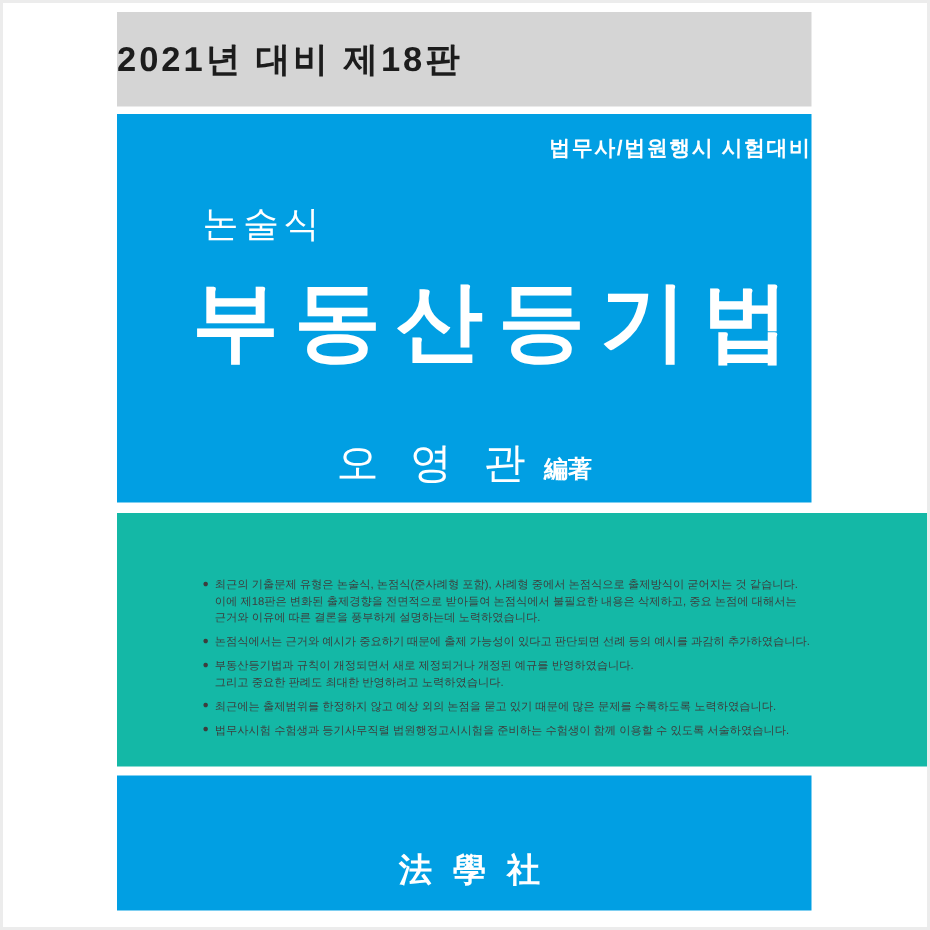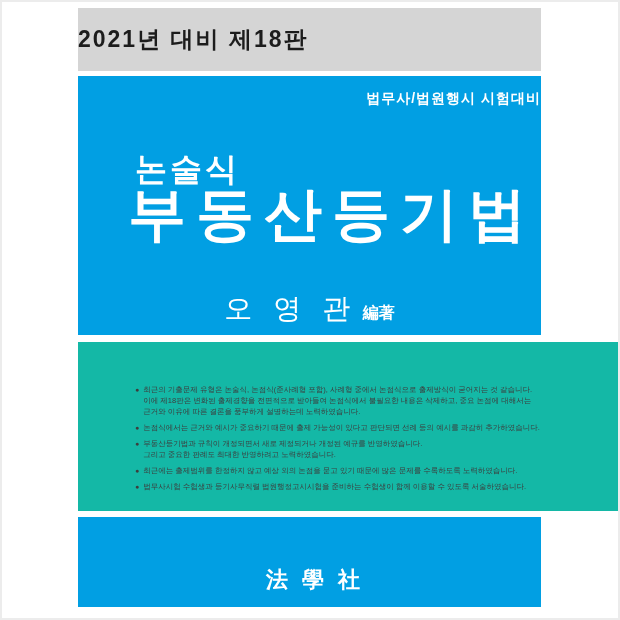--- a/index.html
+++ b/index.html
@@ -26,23 +26,23 @@
   .cover-main {
     position: absolute; left: 76px; top: 74px;
     width: 463px; height: 259px;
     background: #019fe3; color: #ffffff;
   }
   .exam-target {
     position: absolute; top: 14px; left: 0; width: 100%;
     text-align: right; font-size: 14px; font-weight: bold; letter-spacing: 1px;
   }
   .cover-subtitle {
-    position: absolute; top: 72px; left: 57px;
+    position: absolute; top: 57px; left: 57px;
     font-family: "Liberation Serif", "DejaVu Serif", serif;
-    font-size: 32px; font-weight: bold; letter-spacing: 3px;
+    font-size: 24px; font-weight: normal; letter-spacing: 3px;
   }
   .cover-title {
     position: absolute; top: 100px; left: 50px;
     font-family: Liberation Serif, serif;
     font-size: 58px; font-weight: bold; letter-spacing: 10px;
     white-space: nowrap;
   }
   .author-row {
     position: absolute; top: 214px; left: 0; width: 100%;
     text-align: center;

